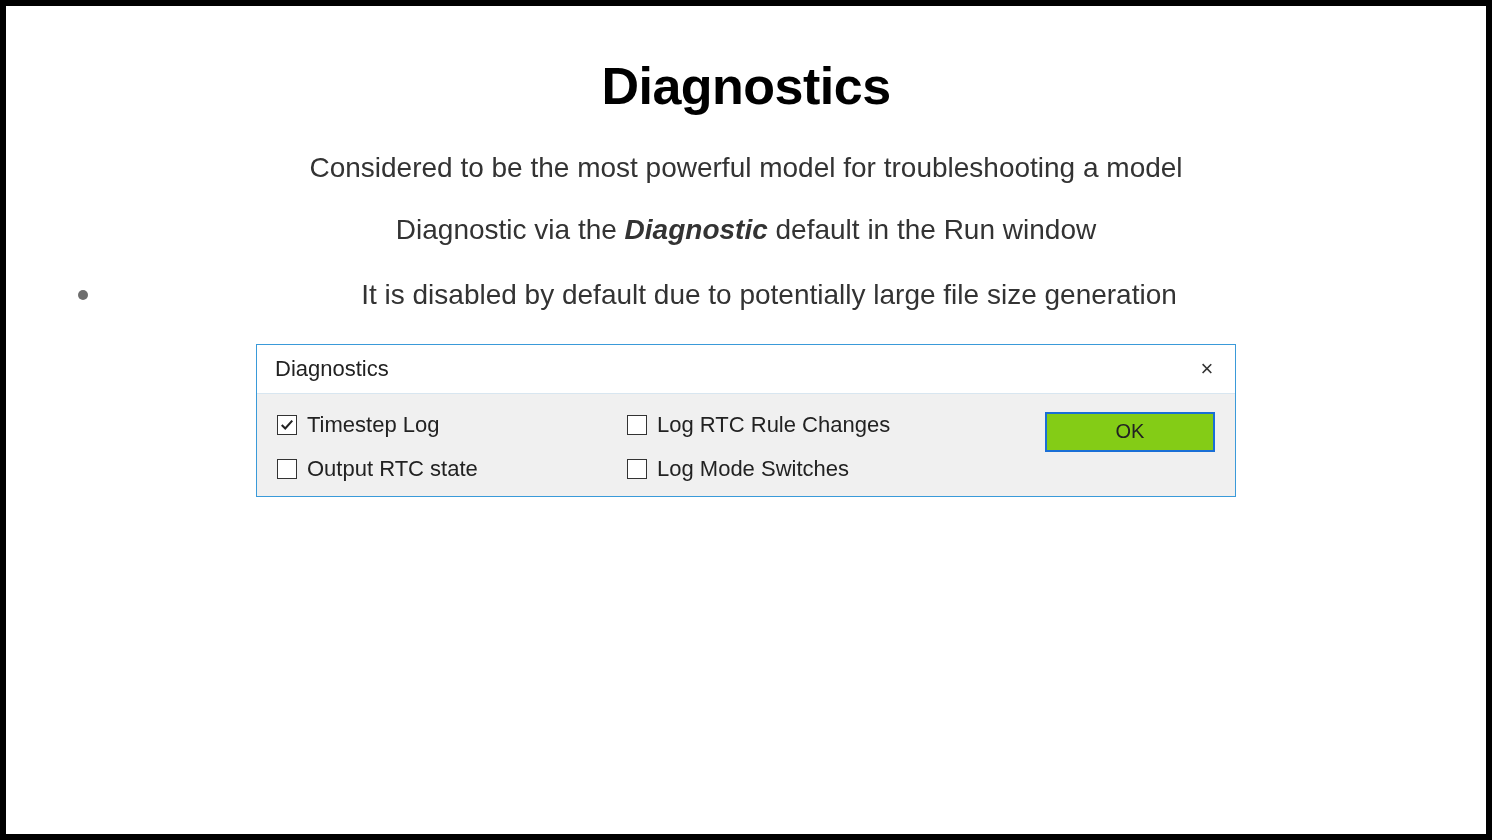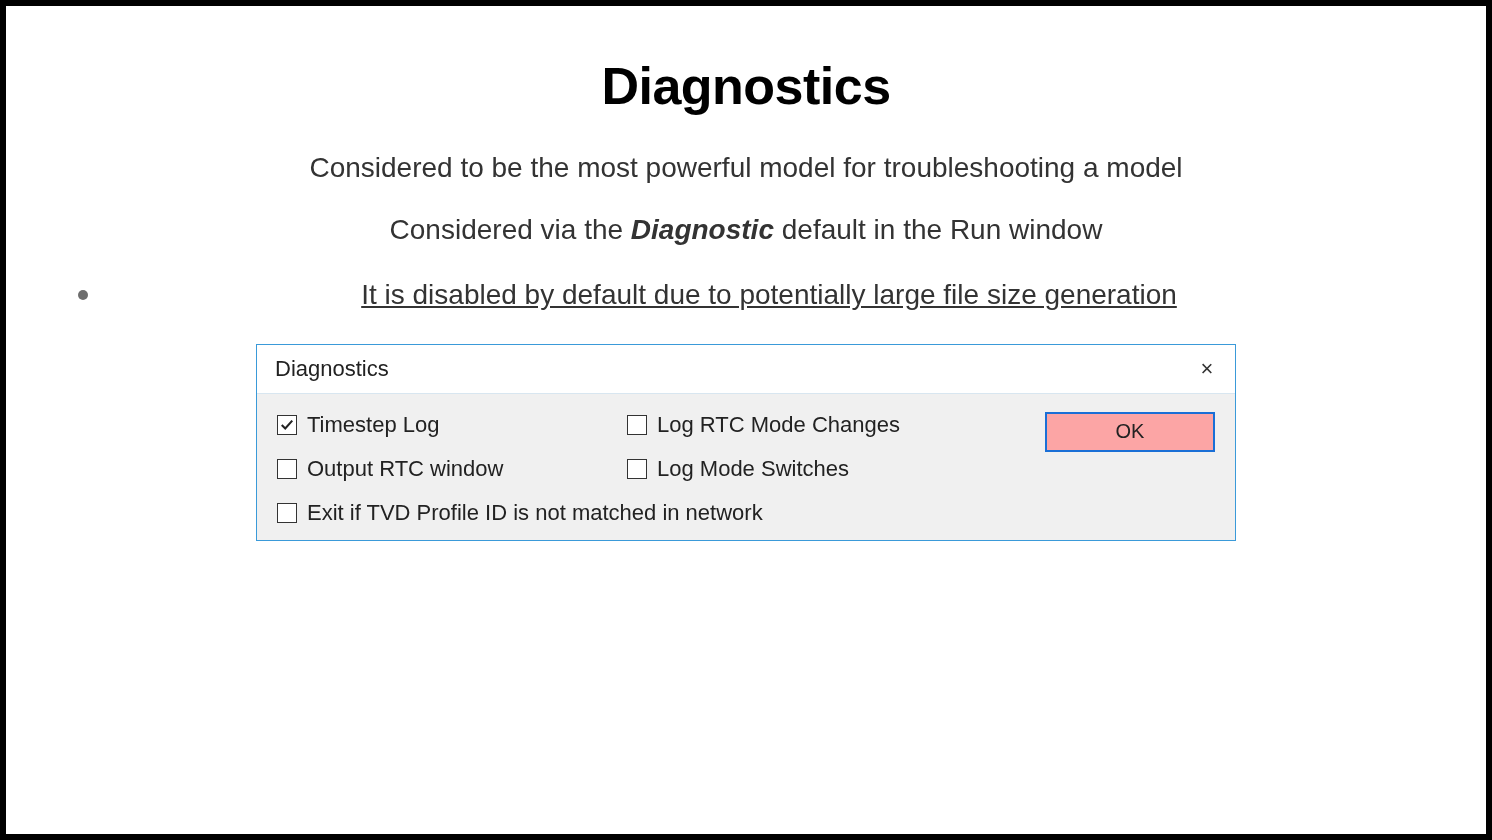--- a/index.html
+++ b/index.html
@@ -36,21 +36,20 @@
     padding: 0 0 0 40px;
     margin: 0 0 30px 0;
   }
   ul.bullets li {
     position: relative;
     font-size: 28px;
     color: #333;
     margin-bottom: 28px;
     line-height: 1.35;
     padding-left: 6px;
-    text-decoration: underline;
   }
   ul.bullets li::before {
     content: "";
     position: absolute;
     left: -26px;
     top: 14px;
     width: 10px; height: 10px;
     border-radius: 50%;
     background: #6d6d6d;
   }
@@ -129,21 +128,21 @@
 
   .btn-col {
     display: flex;
     flex-direction: column;
     row-gap: 14px;
     margin-left: 20px;
   }
   .btn {
     width: 170px;
     height: 40px;
-    background: #fca5a5;
+    background: #84cc16;
     border: 1px solid #8a8a8a;
     font-size: 20px;
     color: #222;
     display: flex;
     align-items: center;
     justify-content: center;
     cursor: pointer;
     user-select: none;
   }
   .btn.default {
@@ -152,21 +151,21 @@
 </style>
 </head>
 <body>
 
 <div class="slide">
   <h1 class="title">Diagnostics</h1>
 
   <p class="lead">Considered to be the most powerful model for troubleshooting a model</p>
 
   <p class="lead">
-    <span>Considered via the </span><b>Diagnostic</b><span> default in the Run window</span>
+    <span>Diagnostic via the </span><b>Diagnostic</b><span> default in the Run window</span>
   </p>
 
   <ul class="bullets">
     <li>It is disabled by default due to potentially large file size generation</li>
   </ul>
 
   <div class="dialog">
     <div class="dialog-title">
       <span>Diagnostics</span>
       <span class="close-x">×</span>
@@ -182,53 +181,43 @@
                 </svg>
             </span>
             <span>Timestep Log</span>
           </label>
           <label class="cb">
             <span class="cb-box">
               <svg class="cb-check" viewBox="0 0 16 16">
                   <polyline points="2,8 6,12 14,3"></polyline>
                 </svg>
             </span>
-            <span>Output RTC window</span>
+            <span>Output RTC state</span>
           </label>
         </div>
 
         <div class="cb-col">
           <label class="cb">
             <span class="cb-box">
               <svg class="cb-check" viewBox="0 0 16 16">
                   <polyline points="2,8 6,12 14,3"></polyline>
                 </svg>
             </span>
-            <span>Log RTC Mode Changes</span>
+            <span>Log RTC Rule Changes</span>
           </label>
           <label class="cb">
             <span class="cb-box">
               <svg class="cb-check" viewBox="0 0 16 16">
                   <polyline points="2,8 6,12 14,3"></polyline>
                 </svg>
             </span>
             <span>Log Mode Switches</span>
           </label>
         </div>
 
-        <div class="cb-full">
-          <label class="cb">
-            <span class="cb-box">
-              <svg class="cb-check" viewBox="0 0 16 16">
-                  <polyline points="2,8 6,12 14,3"></polyline>
-                </svg>
-            </span>
-            <span>Exit if TVD Profile ID is not matched in network</span>
-          </label>
-        </div>
 
       </div>
 
       <div class="btn-col">
         <div class="btn default">OK</div>
       </div>
     </div>
   </div>
 </div>
 

